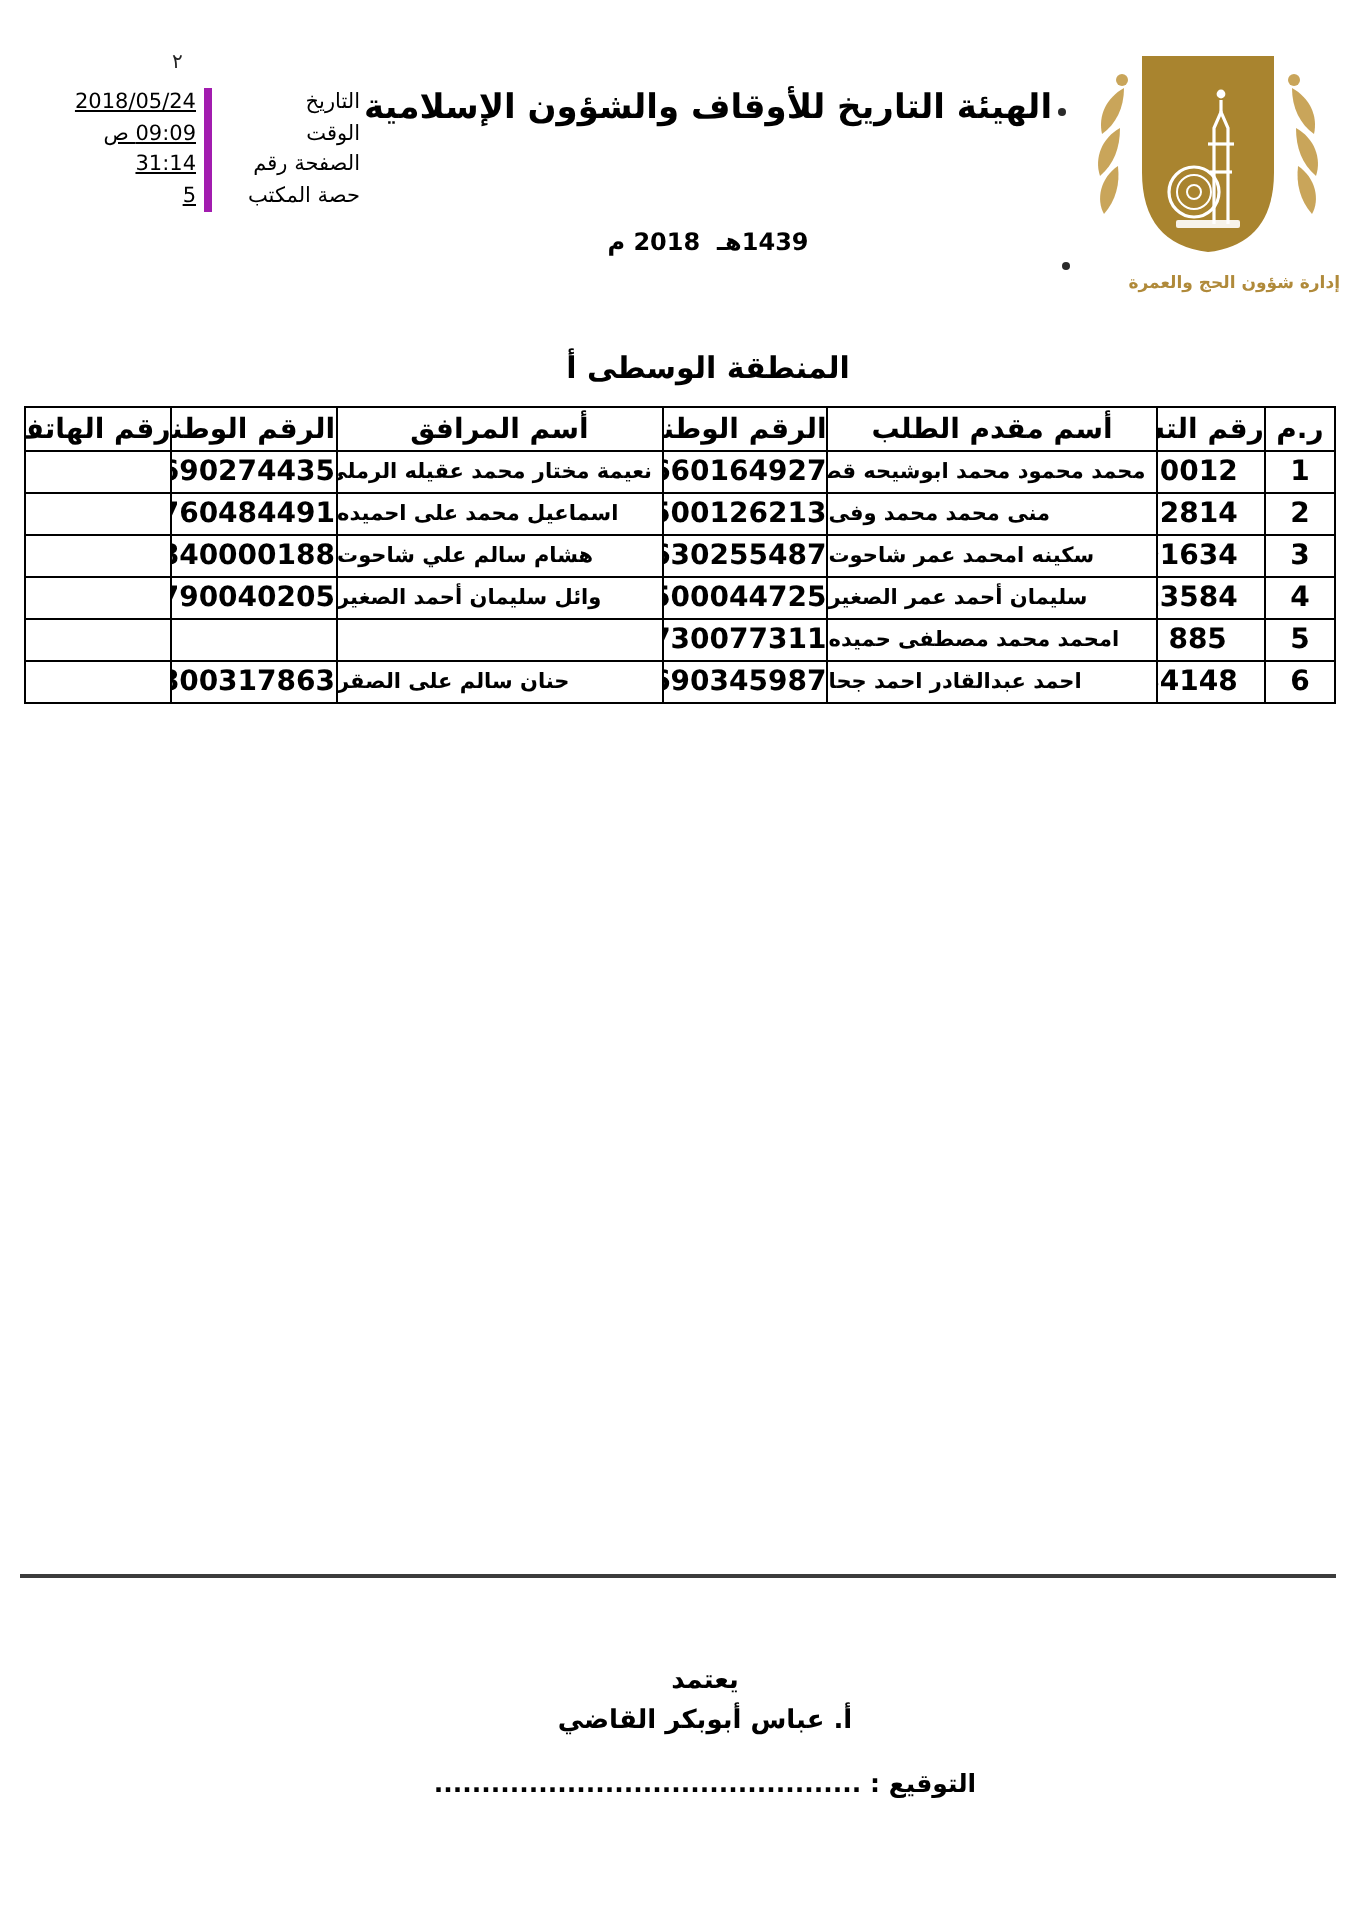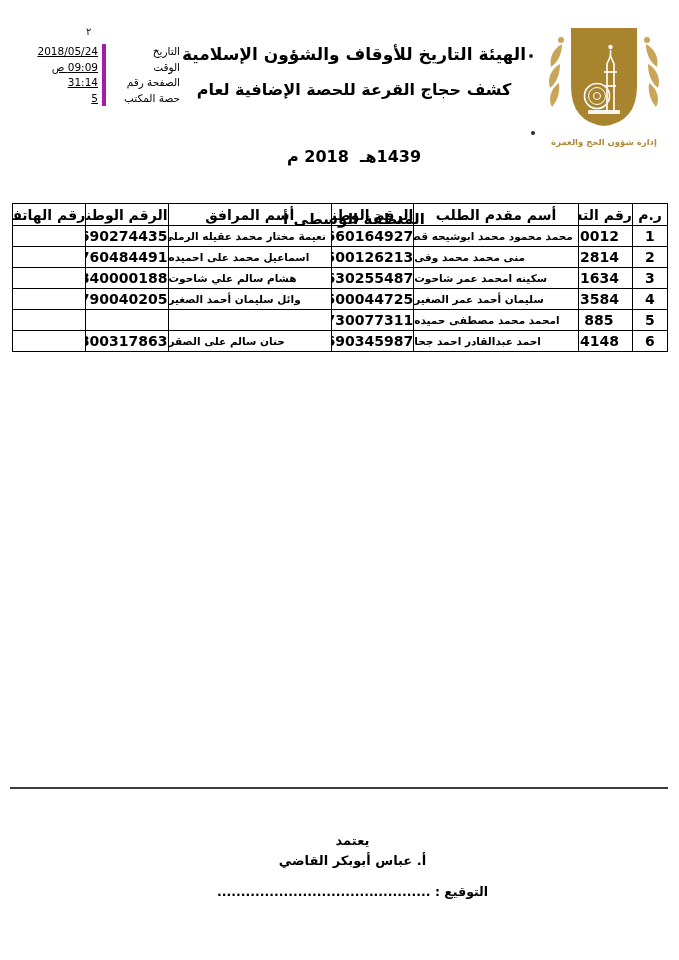--- a/index.html
+++ b/index.html
@@ -15,21 +15,21 @@
   .meta td{font-size:10.5px;line-height:15.5px;padding:0 4px;white-space:nowrap;}
   .meta .m-label{border-left:4px solid #a21caf;padding-left:18px;text-align:right;min-width:52px;}
   .meta .m-value{text-align:right;min-width:78px;text-decoration:underline;}
   
   .titles{
     position:absolute;top:44px;left:158px;width:392px;text-align:center;
     direction:rtl;font-weight:bold;
   }
   .t-org{font-size:17px;line-height:20px;margin-bottom:16px;}
   .t-line1{font-size:16px;line-height:19px;}
-  .t-line2{font-size:16px;line-height:19px;margin-bottom:14px;white-space:pre;margin-top:48px;}
+  .t-line2{font-size:12px;line-height:19px;margin-bottom:14px;white-space:pre;margin-top:48px;}
   .t-region{font-size:15px;line-height:18px;margin-bottom:15px;margin-top:44px;}
   .t-office{font-size:14.5px;line-height:18px;}
   
   .logo{position:absolute;top:20px;left:538px;width:132px;text-align:center;}
   .logo-caption{font-size:8.5px;line-height:10px;font-weight:bold;margin-top:1px;}
   .artifact{position:absolute;width:4px;height:4px;background:#2a2a2a;border-radius:50%;}
   .a1{top:54px;left:529px;}
   .a2{top:131px;left:531px;}
   
   .main-table{
@@ -81,21 +81,20 @@
           <tr>
             <td class="m-label">حصة المكتب</td>
             <td class="m-value">5</td>
           </tr>
         </tbody>
     </table>
   </div>
 
   <div class="titles">
     <div class="t-org">الهيئة التاريخ للأوقاف والشؤون الإسلامية</div>
-    <div class="t-line1">كشف حجاج القرعة للحصة الإضافية لعام</div>
     <div class="t-line2">1439هـ  2018 م</div>
     <div class="t-region">المنطقة الوسطى أ</div>
   </div>
 
   <div class="logo">
     <svg width="132" height="112" viewBox="0 0 132 112">
       <g fill="#c9a55a">
         <path d="M24 24 C15 29 11 38 13 47 C20 42 24 34 24 24 Z"></path>
         <path d="M22 44 C13 49 9 59 12 68 C19 62 22 54 22 44 Z"></path>
         <path d="M21 63 C12 69 10 80 14 87 C20 80 22 72 21 63 Z"></path>
@@ -115,21 +114,21 @@
         <line x1="72.5" y1="30" x2="72.5" y2="36"></line>
       </g>
       <circle cx="72.5" cy="27" r="2.2" fill="#fff"></circle>
       <g stroke="#fff" fill="none">
         <circle cx="59" cy="76" r="12.5" stroke-width="1.6"></circle>
         <circle cx="59" cy="76" r="8.5" stroke-width="1"></circle>
         <circle cx="59" cy="76" r="3.5" stroke-width="1"></circle>
       </g>
       <rect x="50" y="90" width="32" height="4" rx="1" fill="#fff" opacity="0.9"></rect>
     </svg>
-    <div class="logo-caption" style="color: rgb(176, 138, 58);">إدارة شؤون الحج والعمرة</div>
+    <div class="logo-caption" style="color: rgb(176, 138, 58); text-align: right;">إدارة شؤون الحج والعمرة</div>
   </div>
   <div class="artifact a1"></div>
   <div class="artifact a2"></div>
 
   <table class="main-table">
     <colgroup>
       <col style="width:35px">
         <col style="width:54px">
         <col style="width:164px">
       <col style="width:82px">

